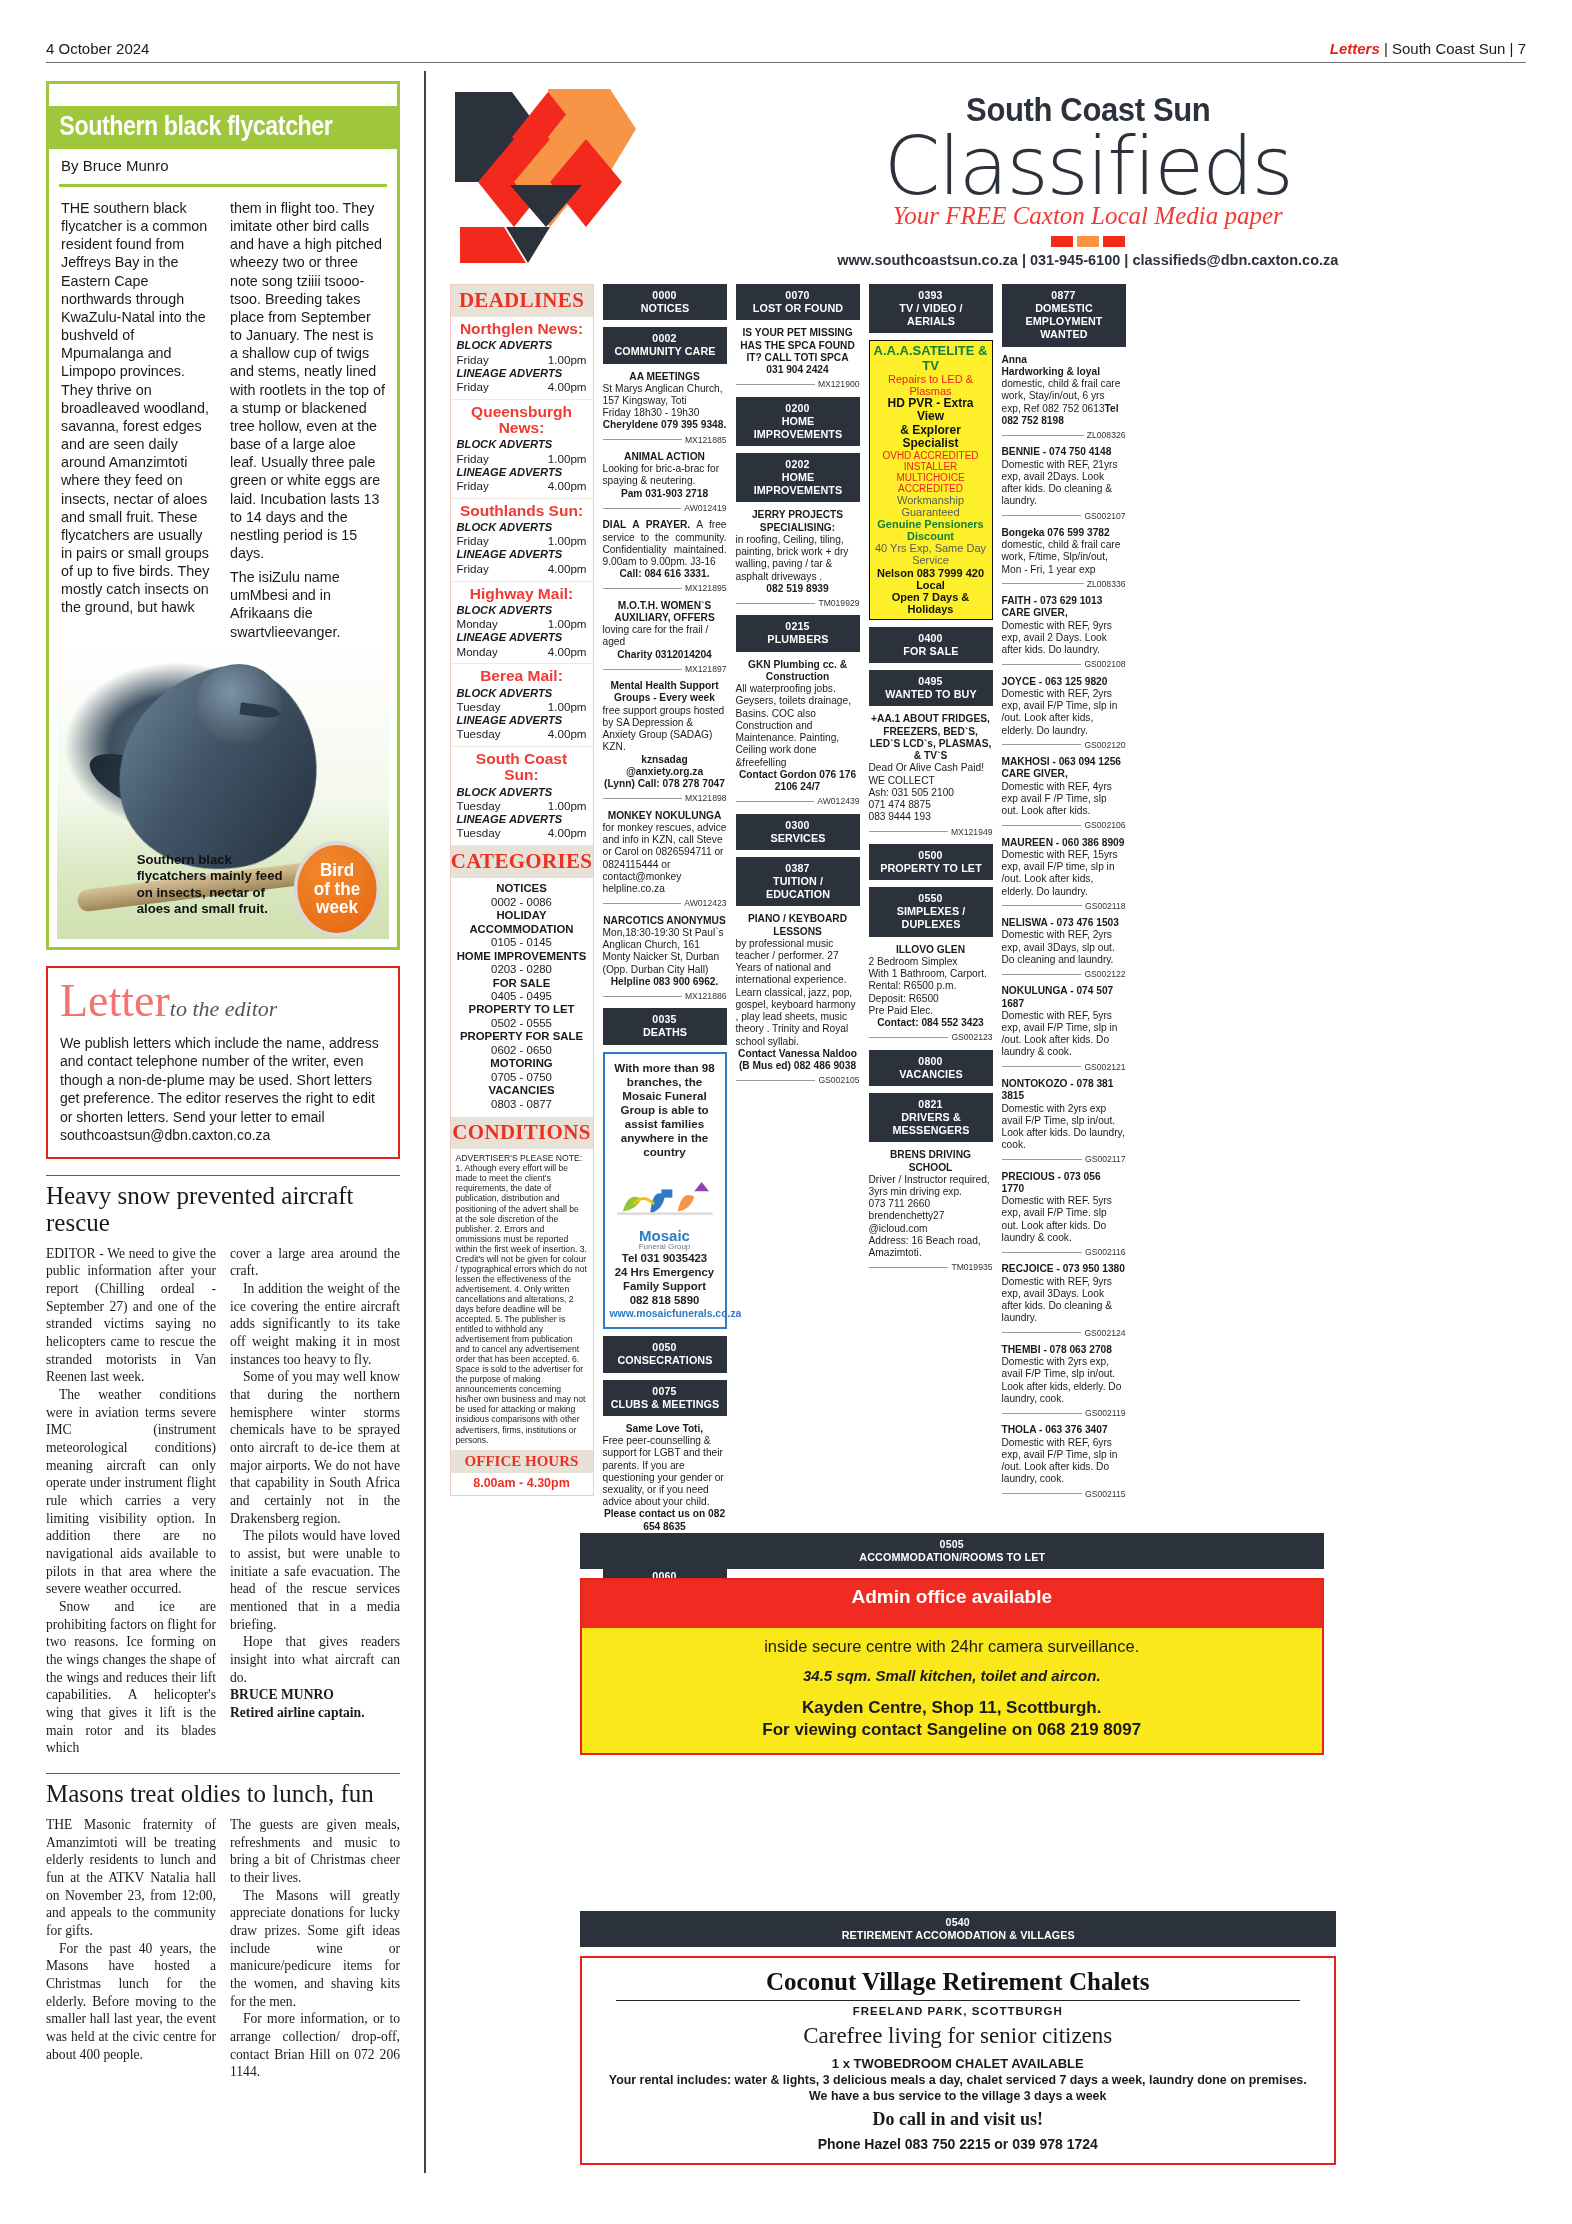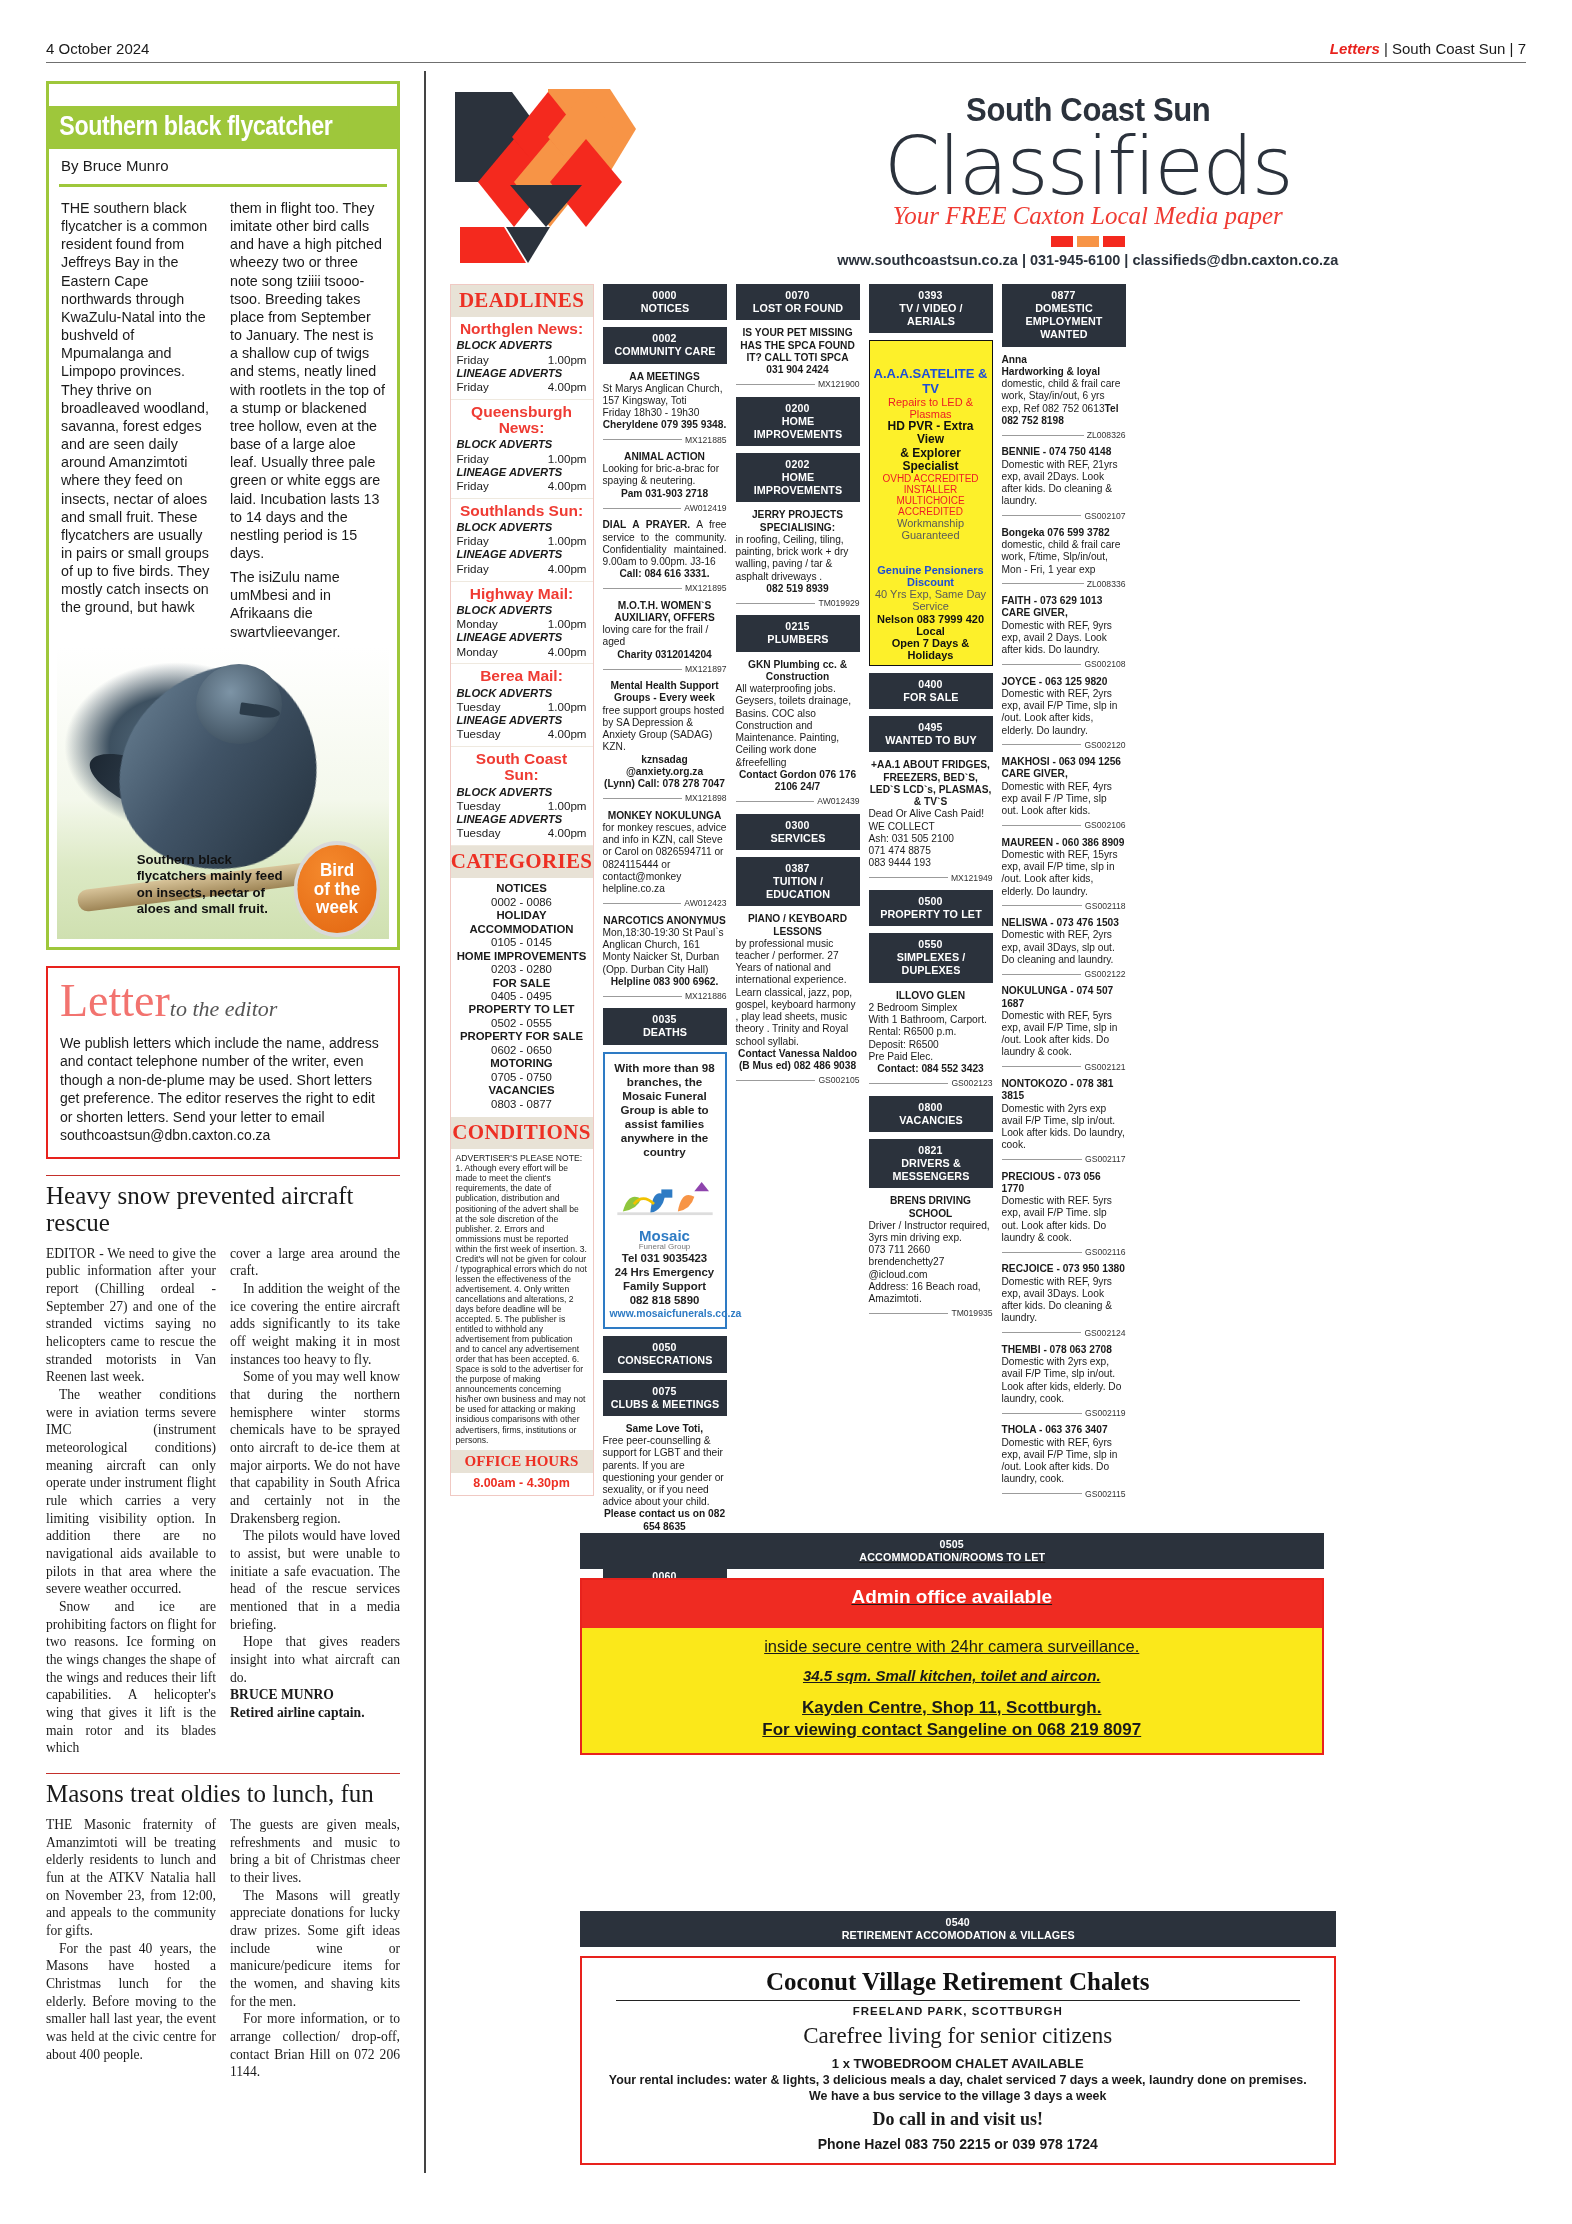--- a/index.html
+++ b/index.html
@@ -143,21 +143,21 @@
   .ad .ctr { text-align:center; }
   .ad .just { text-align:justify; }
   .adref { display:flex; align-items:center; gap:3px; margin:1px 0 6px 0; }
   .adref .ln { flex:1; border-top:1px solid #9b9b9b; }
   .adref .cd { font-size:8.6px; color:#333; }
 
   
   .ybox { background:#fdf02a; border:1.5px solid #111; padding:3px 4px 4px 4px;
     text-align:center; line-height:1.1; }
   .ybox div { font-size:11px; }
-  .ybox .r { color:#1d4ed8; font-weight:bold;margin-top:23px; }
+  .ybox .r { color:#15803d; font-weight:bold; }
   .ybox .rl { color:#ed1c24; }
   .ybox .b { font-weight:bold; color:#111; }
   .ybox .g { color:#5a5a5a; }
 
   
   .mosaic { border:2px solid #2e7bc4; padding:7px 5px 7px 5px; text-align:center;
     font-size:11.6px; line-height:1.22; font-weight:bold; color:#222; }
   .mosaic .art2 { height:58px; margin:5px 0; position:relative; }
   .mosaic .logo2 { font-size:15px; color:#2e7bc4; font-weight:bold; line-height:1; }
   .mosaic .logo2 small { display:block; font-size:8px; color:#777; font-weight:normal; }
@@ -823,21 +823,21 @@
               </div>
               <div class="adref">
                 <span class="ln"></span>
                 <span class="cd">GS002115</span>
               </div>
             </div>
         </div>
 
       </div>
 
-      <div style="position:absolute; left:146px; right:202px; bottom:418px;text-decoration:underline;">
+      <div style="position:absolute; left:146px; right:202px; bottom:418px;">
         <div class="sec" style="margin:0">
           <div class="code">0505</div>
           <div class="nm">ACCOMMODATION/ROOMS TO LET</div>
         </div>
         <div class="adminad" style="margin-top:9px">
           <div class="top">Admin office available</div>
           <div class="bot">
             <div class="l1">inside secure centre with 24hr camera surveillance.</div>
             <div class="l2">34.5 sqm. Small kitchen, toilet and aircon.</div>
             <div class="l3" style="white-space:pre-line">Kayden Centre, Shop 11, Scottburgh.

